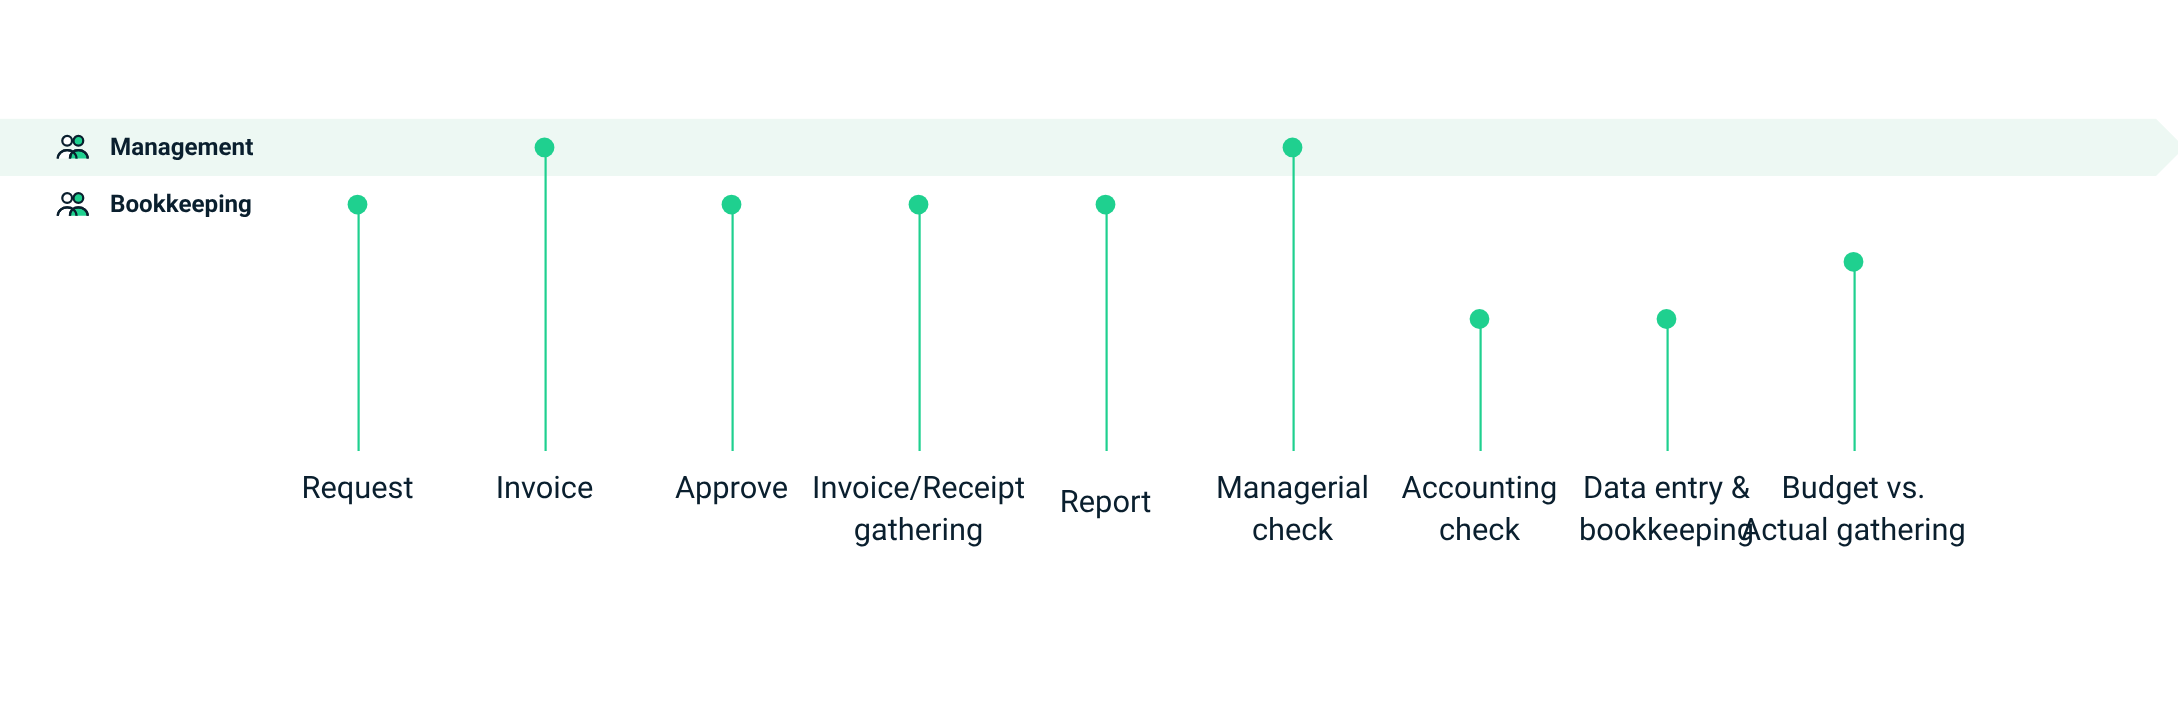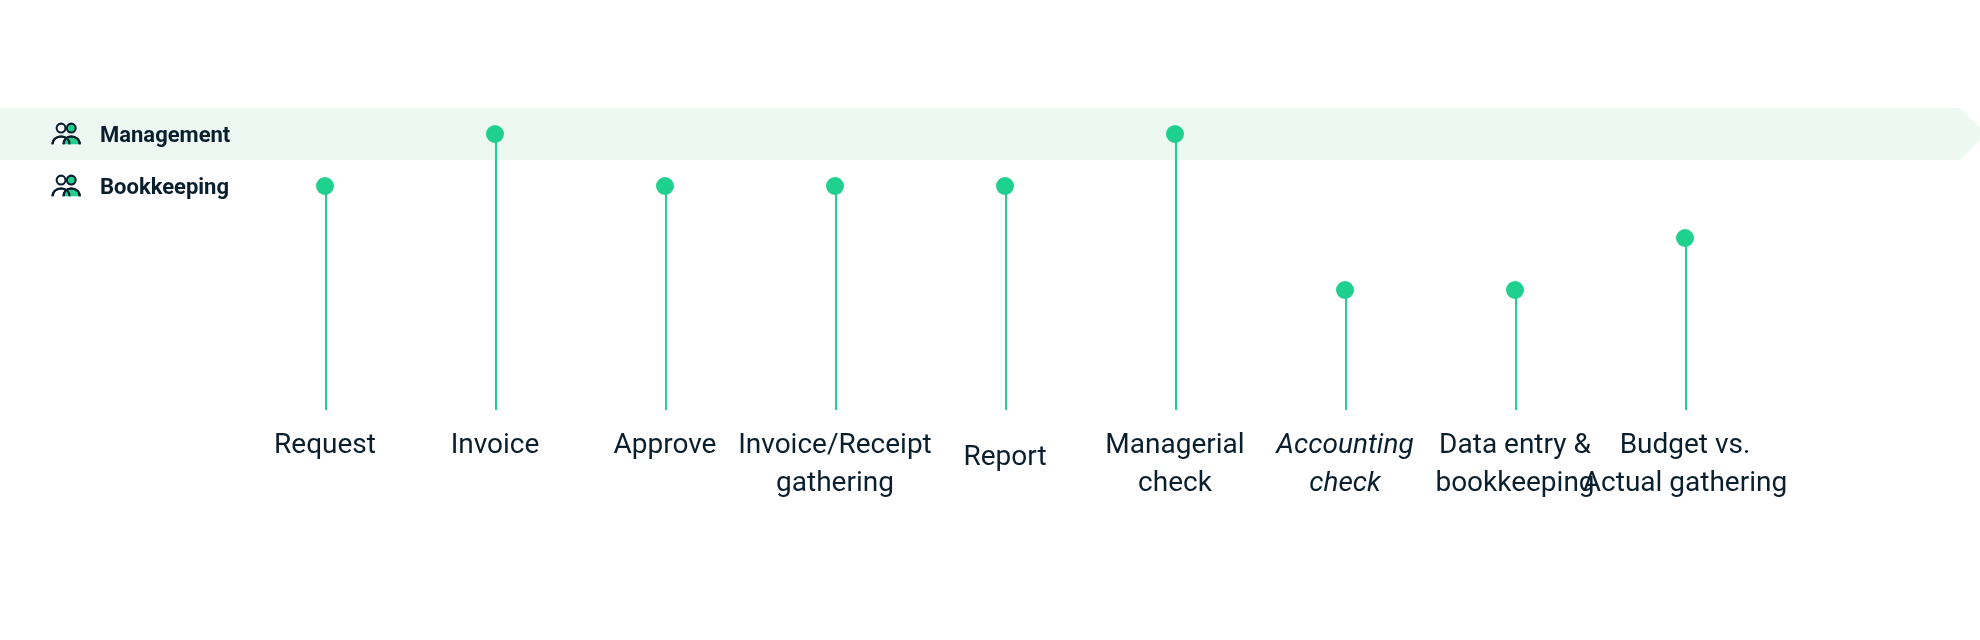--- a/index.html
+++ b/index.html
@@ -142,20 +142,20 @@
     </div>
   <div class="labels-row" id="labels">
       <div class="step-label" style="left: 325px;">Request</div>
       <div class="step-label" style="left: 495px;">Invoice</div>
       <div class="step-label" style="left: 665px;">Approve</div>
       <div class="step-label" style="left: 835px;">Invoice/Receipt
 gathering</div>
       <div class="step-label" style="left: 1005px; margin-top: 12px;">Report</div>
       <div class="step-label" style="left: 1175px;">Managerial
 check</div>
-      <div class="step-label" style="left: 1345px; font-style: italic;">Accounting
+      <div class="step-label" style="left: 1345px;">Accounting
 check</div>
       <div class="step-label" style="left: 1515px;">Data entry &amp;
 bookkeeping</div>
       <div class="step-label" style="left: 1685px;">Budget vs.
 Actual gathering</div>
     </div>
 </div>
 
 </body></html>

